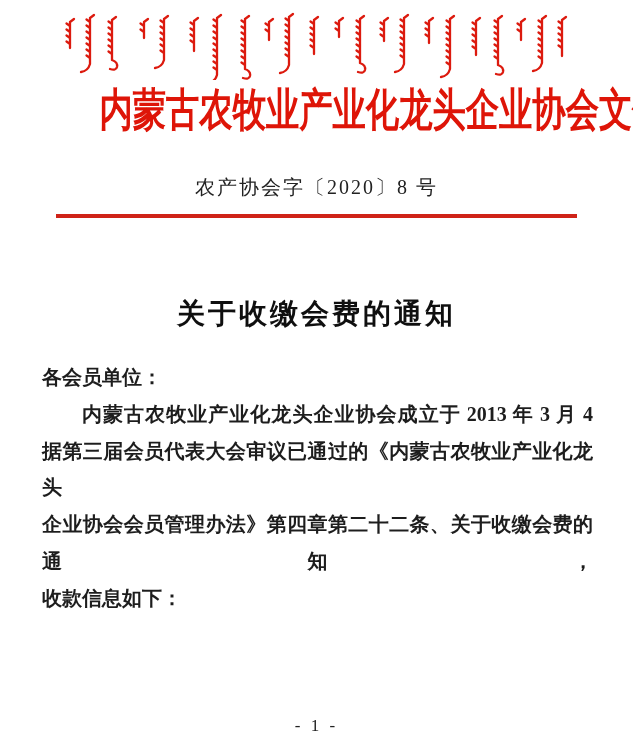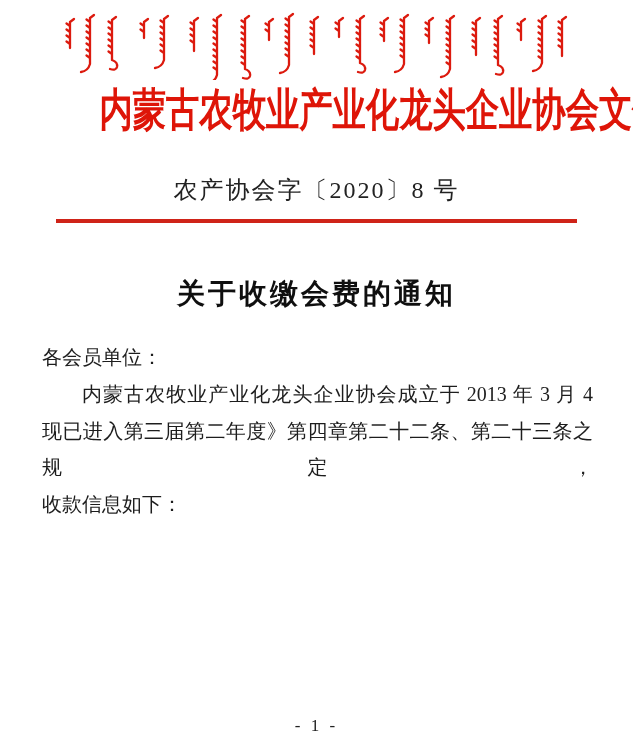--- a/index.html
+++ b/index.html
@@ -28,45 +28,45 @@
     font-size:45px;
     line-height:52px;
     font-weight:bold;
     color:#de1508;
     transform:scaleX(0.74);
     transform-origin:center;
     white-space:nowrap;
   }
   .doc-number{
     text-align:center;
-    font-size:24px;
+    font-size:20px;
     margin-top:34px;
     letter-spacing:2px;
     color:#222;
   }
   .red-rule{
     width:521px;height:4px;
     background:#cf2318;
     margin:13px auto 0 auto;
   }
   .notice-title{
     text-align:center;
     font-size:28px;
     font-weight:bold;
     color:#0f0f0f;
     letter-spacing:3px;
-    margin:52px 0 0 0;
+    margin:77px 0 0 0;
   }
   .doc-body{
     margin:26px 40px 0 42px;
     font-size:20px;
     line-height:36.8px;
     color:#1d1d1d;
   }
-  .line{min-height:36.8px;}
+  .line{min-height:36.8px;font-weight:bold;}
   .indent{text-indent:2em;}
   .justify{text-align:justify;text-align-last:justify;}
   .page-number{
     position:absolute;
     left:0;right:0;bottom:11px;
     text-align:center;
     font-size:17px;
     letter-spacing:3px;
     color:#222;
   }
@@ -109,19 +109,20 @@
 
   <div class="doc-number">农产协会字〔2020〕8 号</div>
 
   <div class="red-rule"></div>
 
   <h1 class="notice-title">关于收缴会费的通知</h1>
 
   <div class="doc-body">
       <div class="line">各会员单位：</div>
       <div class="line indent justify">内蒙古农牧业产业化龙头企业协会成立于 2013 年 3 月 4</div>
-      <div class="line justify">现已进入第三届第二年度》第四章第二十二条、第二十三条之规定，</div>
+      <div class="line justify">据第三届会员代表大会审议已通过的《内蒙古农牧业产业化龙头</div>
+      <div class="line justify">企业协会会员管理办法》第四章第二十二条、关于收缴会费的通知，</div>
       <div class="line">收款信息如下：</div>
     </div>
 
   <div class="page-number">- 1 -</div>
 
 </div>
 
 </body></html>

